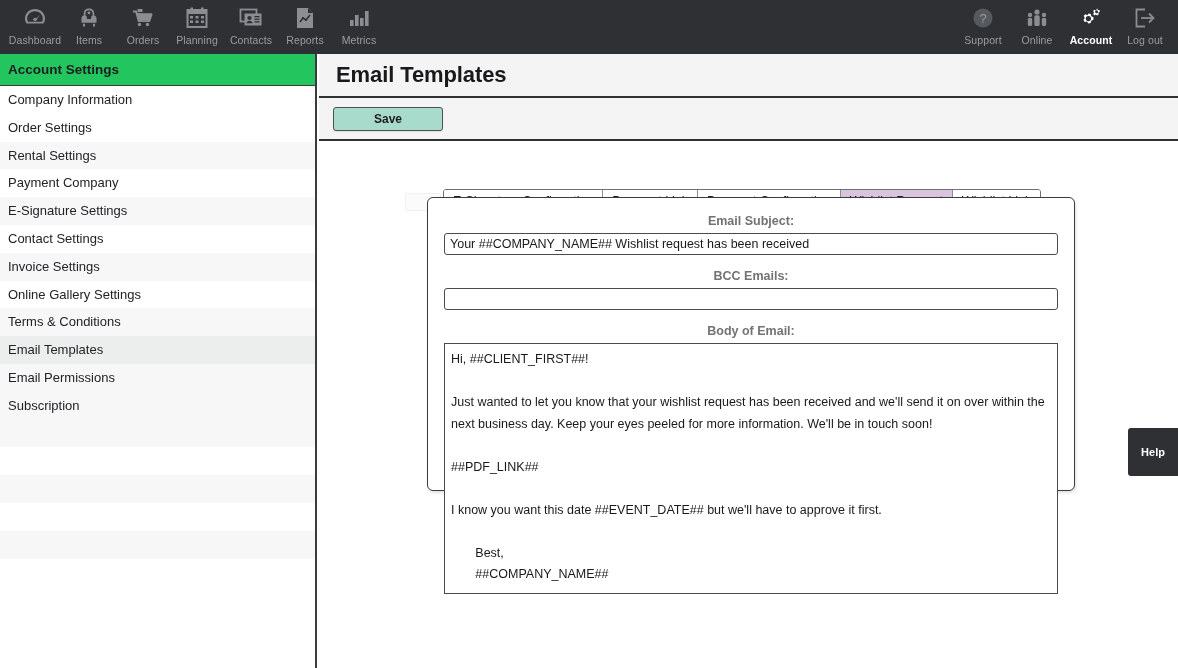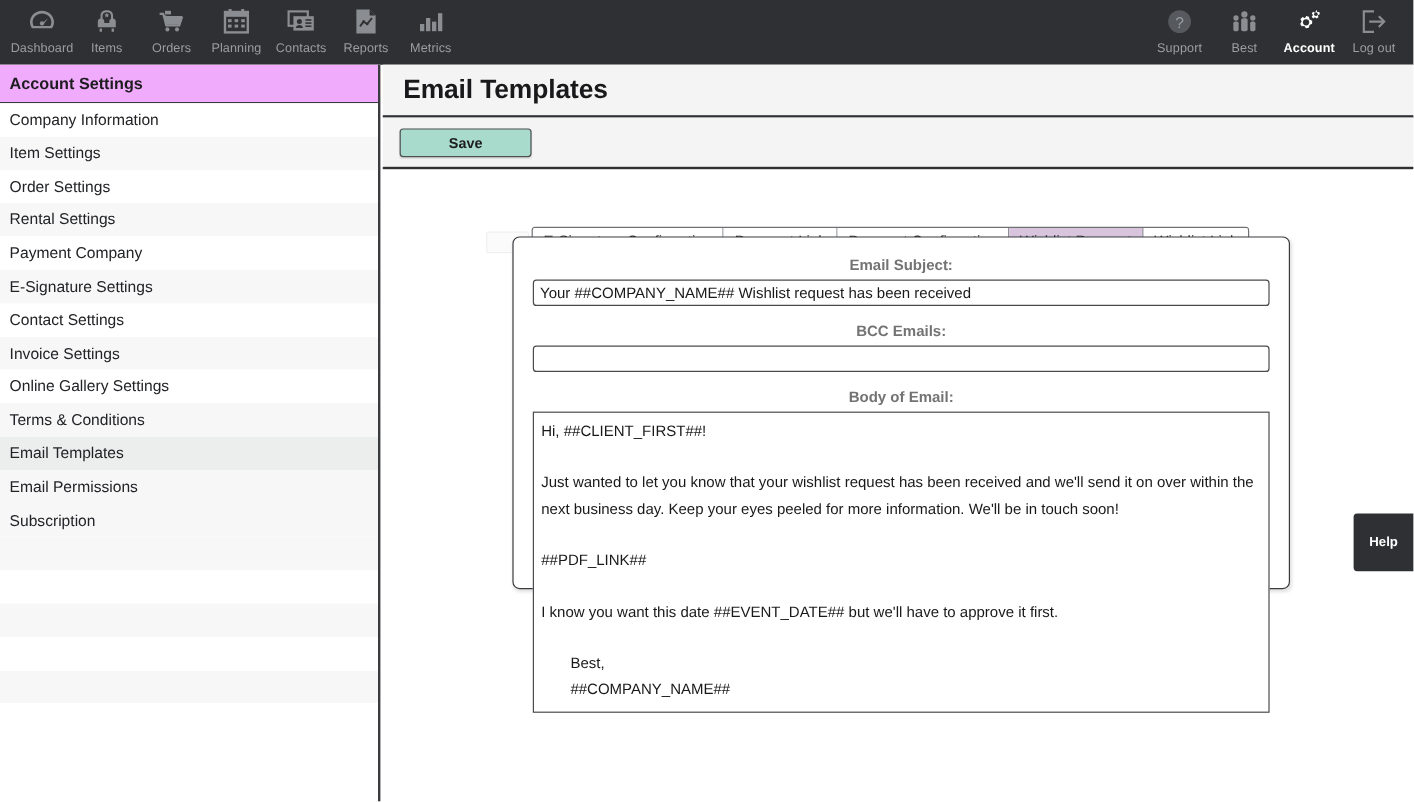--- a/index.html
+++ b/index.html
@@ -43,21 +43,21 @@
   .sidebar {
     position: absolute; left: 0; top: 54px;
     width: 317px; height: 614px;
     background: #ffffff;
     border-right: 2px solid #3a3b3e;
   }
   .sb-head {
     height: 32px; line-height: 32px;
     padding-left: 8px;
     font-size: 13.5px; font-weight: bold; color: #1d1d1f;
-    background: #f0abfc;
+    background: #22c55e;
     border-bottom: 1px solid #3a3b3e;
   }
   .sb-list { }
   .sb-item {
     height: 27.8px; line-height: 27.8px;
     padding-left: 8px;
     font-size: 13px; color: #222326;
     background: #ffffff;
     cursor: pointer;
     white-space: nowrap; overflow: hidden;
@@ -313,21 +313,21 @@
               <g fill="currentColor">
                 <circle cx="6" cy="10" r="2.2"></circle>
                 <rect x="3.8" y="13" width="4.4" height="8" rx="1.4"></rect>
                 <circle cx="13" cy="7" r="2.6"></circle>
                 <rect x="10.3" y="10.3" width="5.4" height="10.7" rx="1.6"></rect>
                 <circle cx="20" cy="10" r="2.2"></circle>
                 <rect x="17.8" y="13" width="4.4" height="8" rx="1.4"></rect>
               </g>
             </svg>
         </span>
-        <span class="nav-lbl">Best</span>
+        <span class="nav-lbl">Online</span>
       </div>
 
       <div class="nav-item active">
         <span class="nav-ico">
           <svg width="26" height="26" viewBox="0 0 26 26">
               <g fill="currentColor">
                 <path d="M19.2 3.2l.5 1.7 1.8.1.3 1.8-1.6.9.5 1.7-1.5 1.1-1.4-1.1-1.5 1-1.2-1.4 1-1.5-1-1.5 1.3-1.3 1.5.9z"></path>
                 <circle cx="18.6" cy="6.8" r="1.5" fill="#2f3033"></circle>
                 <path d="M10.5 8.4l2.3.6.5 2.3 2.2 1-.1 2.4-2.1 1.1-.6 2.3-2.4.4-1.3-1.9-2.3.3-1.2-2 1.2-2-1-2.1 1.8-1.6 2 1z"></path>
                 <circle cx="10.4" cy="13.6" r="2.6" fill="#2f3033"></circle>
@@ -347,21 +347,20 @@
         </span>
         <span class="nav-lbl">Log out</span>
       </div>
     </div>
   </div>
 
   <div class="sidebar">
     <div class="sb-head">Account Settings</div>
     <div class="sb-list">
       <div class="sb-item"><span>Company Information</span></div>
-      <div class="sb-item alt"><span>Item Settings</span></div>
       <div class="sb-item"><span>Order Settings</span></div>
       <div class="sb-item alt"><span>Rental Settings</span></div>
       <div class="sb-item"><span>Payment Company</span></div>
       <div class="sb-item alt"><span>E-Signature Settings</span></div>
       <div class="sb-item"><span>Contact Settings</span></div>
       <div class="sb-item alt"><span>Invoice Settings</span></div>
       <div class="sb-item"><span>Online Gallery Settings</span></div>
       <div class="sb-item alt"><span>Terms &amp; Conditions</span></div>
       <div class="sb-item selected"><span>Email Templates</span></div>
       <div class="sb-item alt"><span>Email Permissions</span></div>

